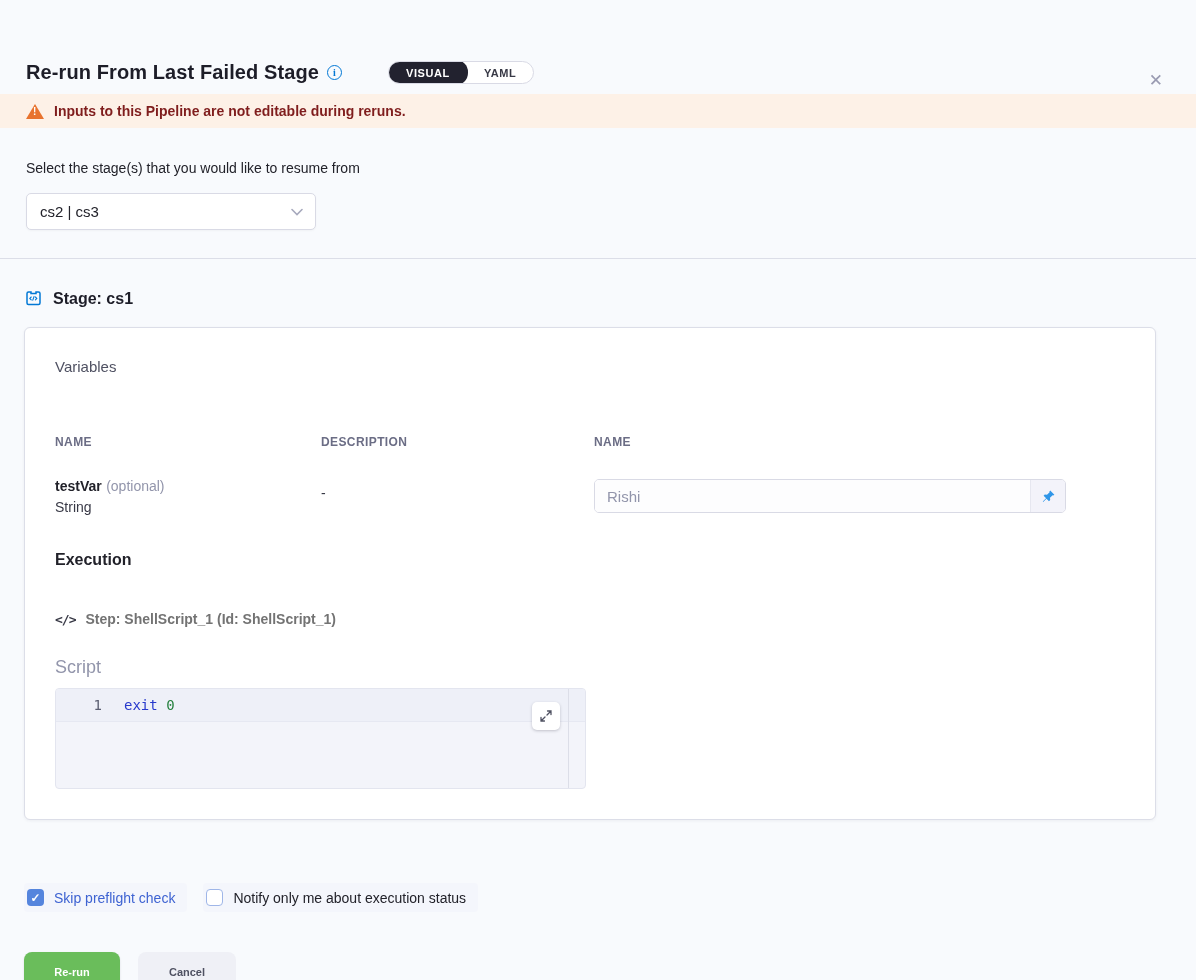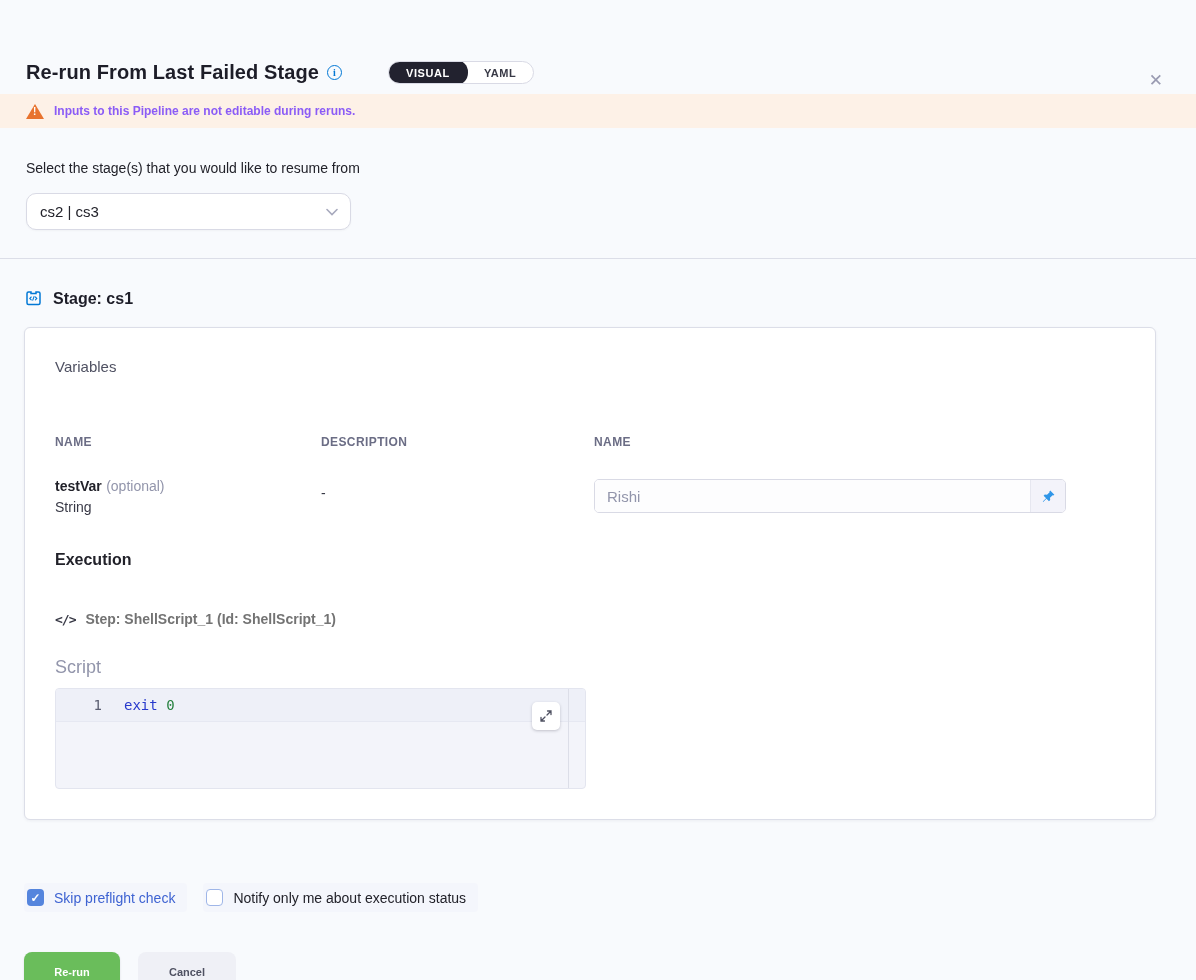--- a/index.html
+++ b/index.html
@@ -53,27 +53,27 @@
   }
   .warn-triangle {
     width: 0; height: 0; position: relative;
     border-left: 9px solid transparent; border-right: 9px solid transparent;
     border-bottom: 15px solid #e8732e;
   }
   .warn-triangle::after {
     content: "!"; position: absolute; left: -2px; top: 2px;
     color: #fff; font-size: 10px; font-weight: bold;
   }
-  .banner-text { color: #8b5cf6; font-size: 12px; font-weight: bold; }
+  .banner-text { color: #7f1d1d; font-size: 14px; font-weight: bold; }
   
   .select-section { padding: 32px 26px 28px 26px; }
   .select-label { font-size: 14px; color: #22222a; margin-bottom: 17px; }
   .stage-dropdown {
-    width: 325px; height: 37px; background: #fff;
-    border: 1px solid #d9dae5; border-radius: 10px;
+    width: 290px; height: 37px; background: #fff;
+    border: 1px solid #d9dae5; border-radius: 5px;
     display: flex; align-items: center; justify-content: space-between;
     padding: 0 12px 0 13px; cursor: pointer;
     box-shadow: 0 1px 2px rgba(40,41,61,.04);
   }
   .stage-dropdown-value { font-size: 15px; color: #22222a; }
   .chevron-down { color: #a7a9bd; display: flex; }
   .divider { border: none; border-top: 1px solid #dcdee8; margin-top: 0; }
   
   .stage-heading {
     display: flex; align-items: center; gap: 10px;

